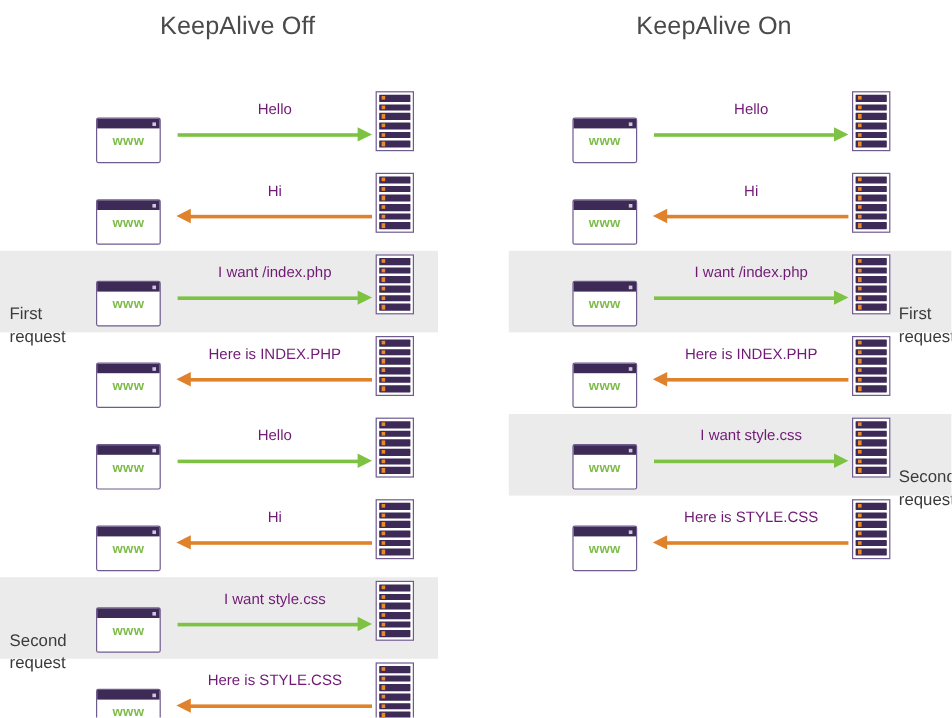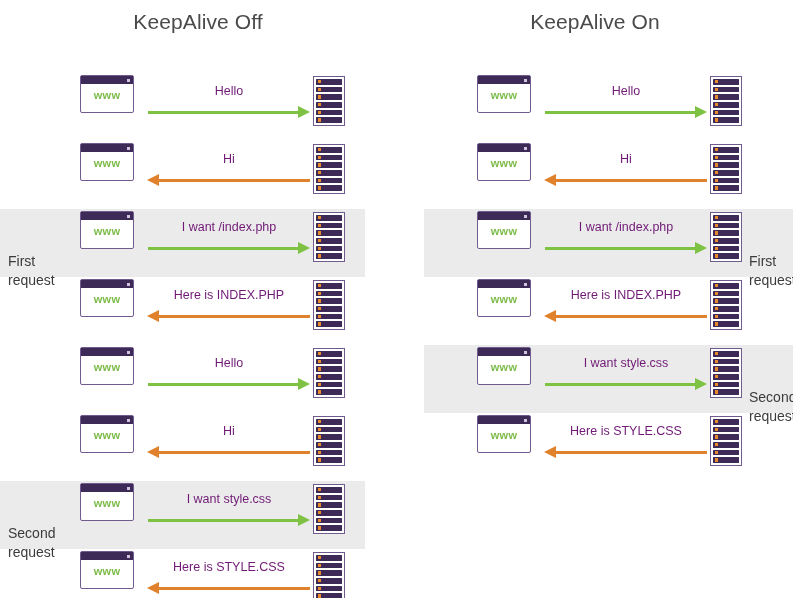--- a/index.html
+++ b/index.html
@@ -58,21 +58,21 @@
     position: absolute;
     height: 68px;
     left: 0;
     width: 396px;
   }
 
   
   .browser {
     position: absolute;
     left: 80px;
-    top: 2px;
+    top: 25px;
     width: 54px;
     height: 38px;
     box-sizing: border-box;
     border: 1.6px solid #6f5b8e;
     border-radius: 2px;
     background: #ffffff;
   }
   .browser .titlebar {
     position: absolute;
     left: 0; right: 0; top: 0;

